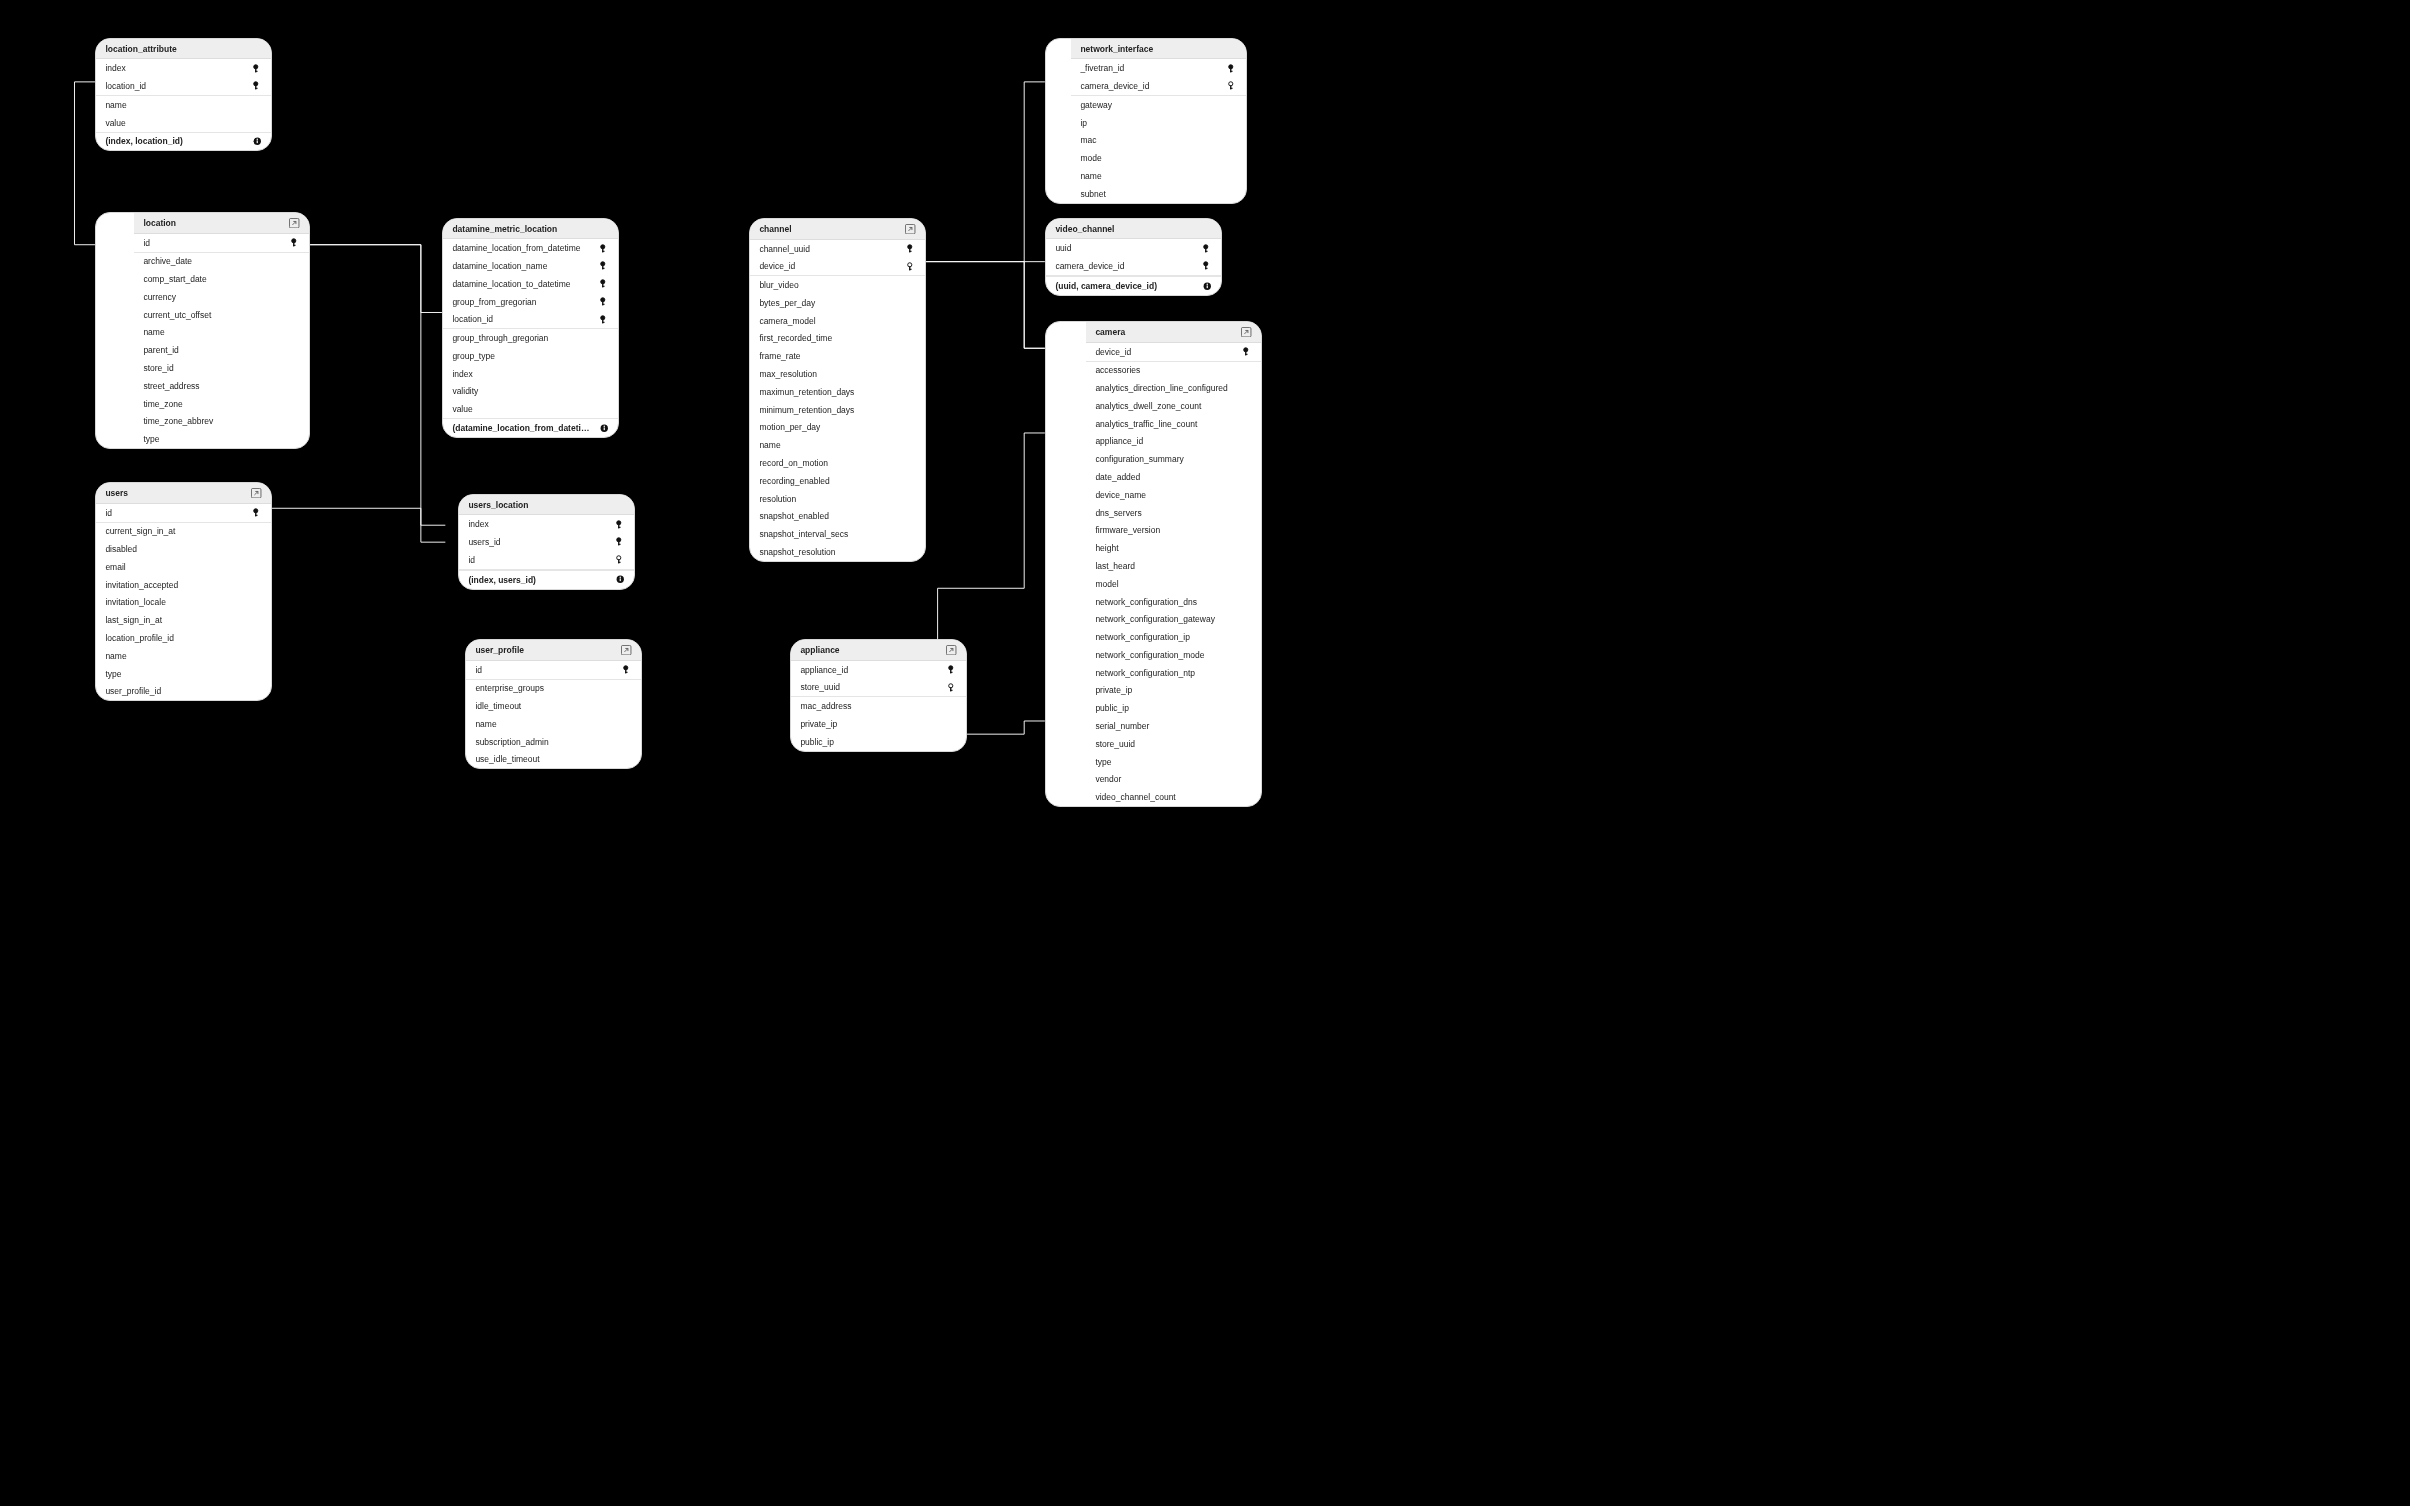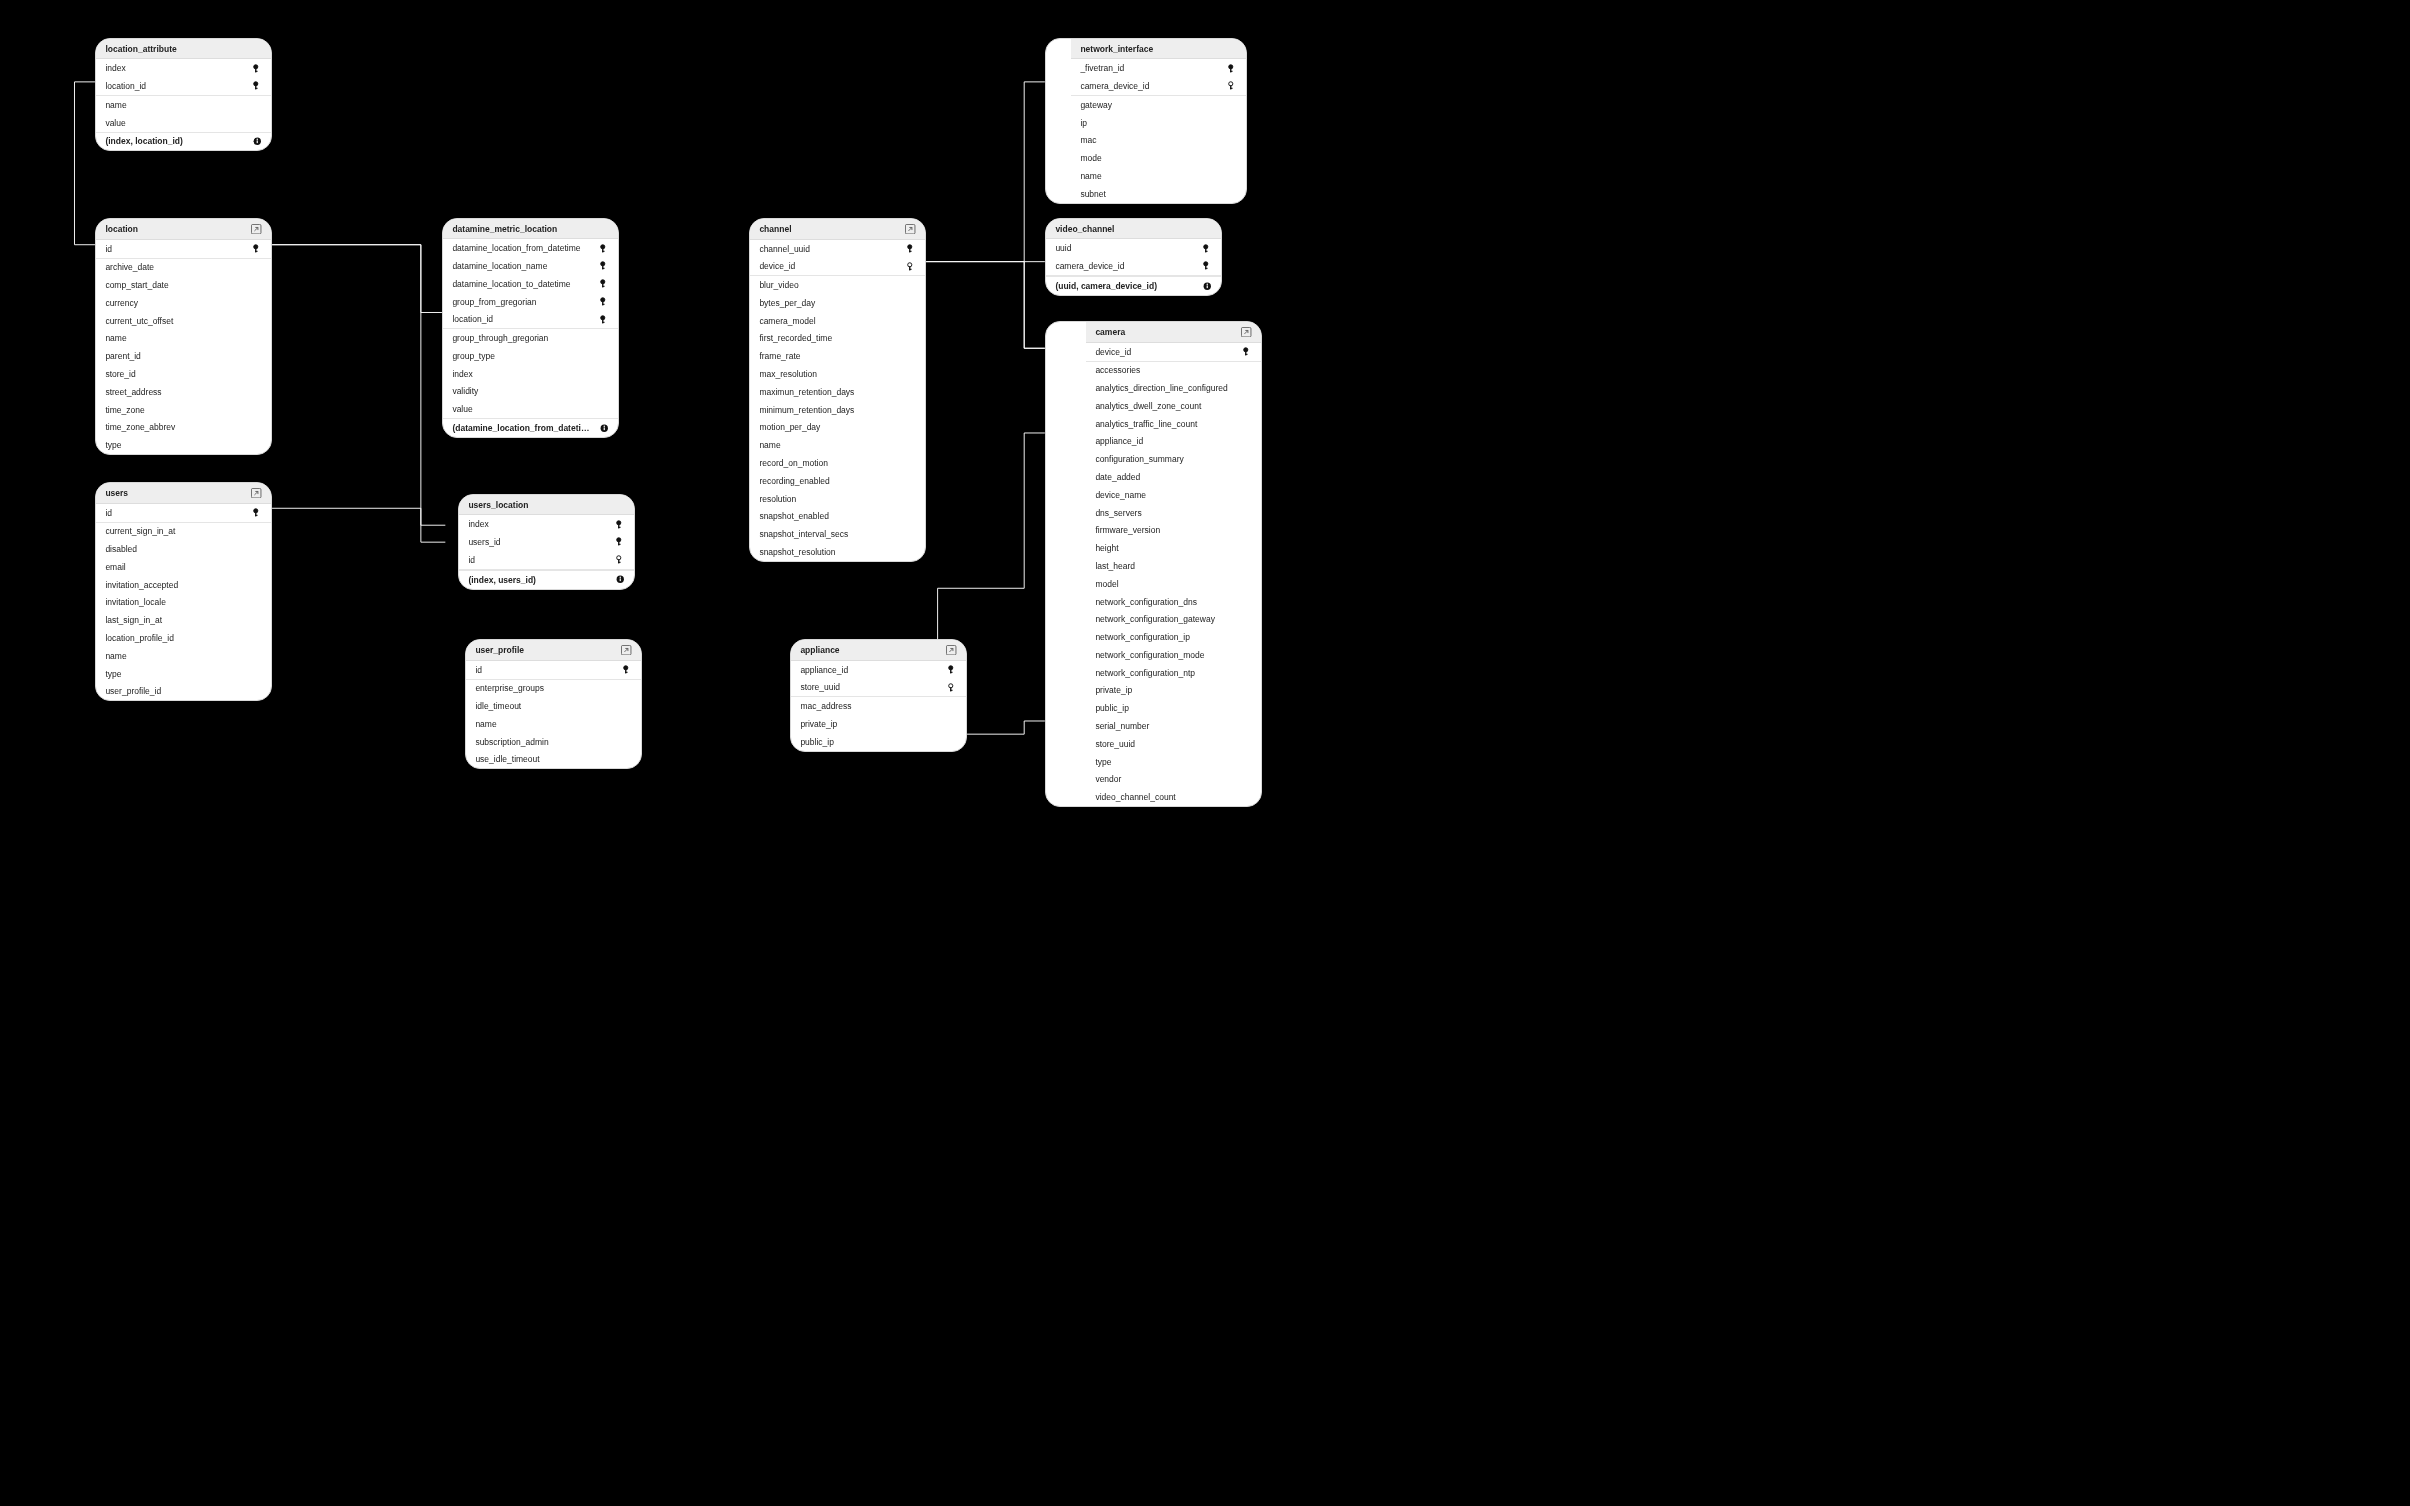--- a/index.html
+++ b/index.html
@@ -113,21 +113,21 @@
               <svg width="8.5" height="8.5" viewBox="0 0 10 10">
     <circle cx="5" cy="5" r="4.3" fill="#111"></circle>
     <rect x="4.3" y="4" width="1.4" height="3.2" fill="#fff"></rect>
     <circle cx="5" cy="2.6" r="0.9" fill="#fff"></circle>
   </svg>
             </span>
           </span>
         </div>
       </div>
     </div>
-    <div class="table" style="left: 95px; top: 218px; width: 175px;">
+    <div class="table" style="left: 95px; top: 212px; width: 175px; padding-left: 38px;">
       <div class="thead">
         <span>location</span>
         <span class="expand">
           <svg width="10.4" height="10.4" viewBox="0 0 12 12">
     <rect x="0.5" y="0.5" width="11" height="11" rx="1.5" fill="none" stroke="#555" stroke-width="1"></rect>
     <path d="M4 8 L8 4 M8 4 L8 7 M8 4 L5 4" fill="none" stroke="#555" stroke-width="1"></path>
   </svg>
         </span>
       </div>
       <div class="rows">

